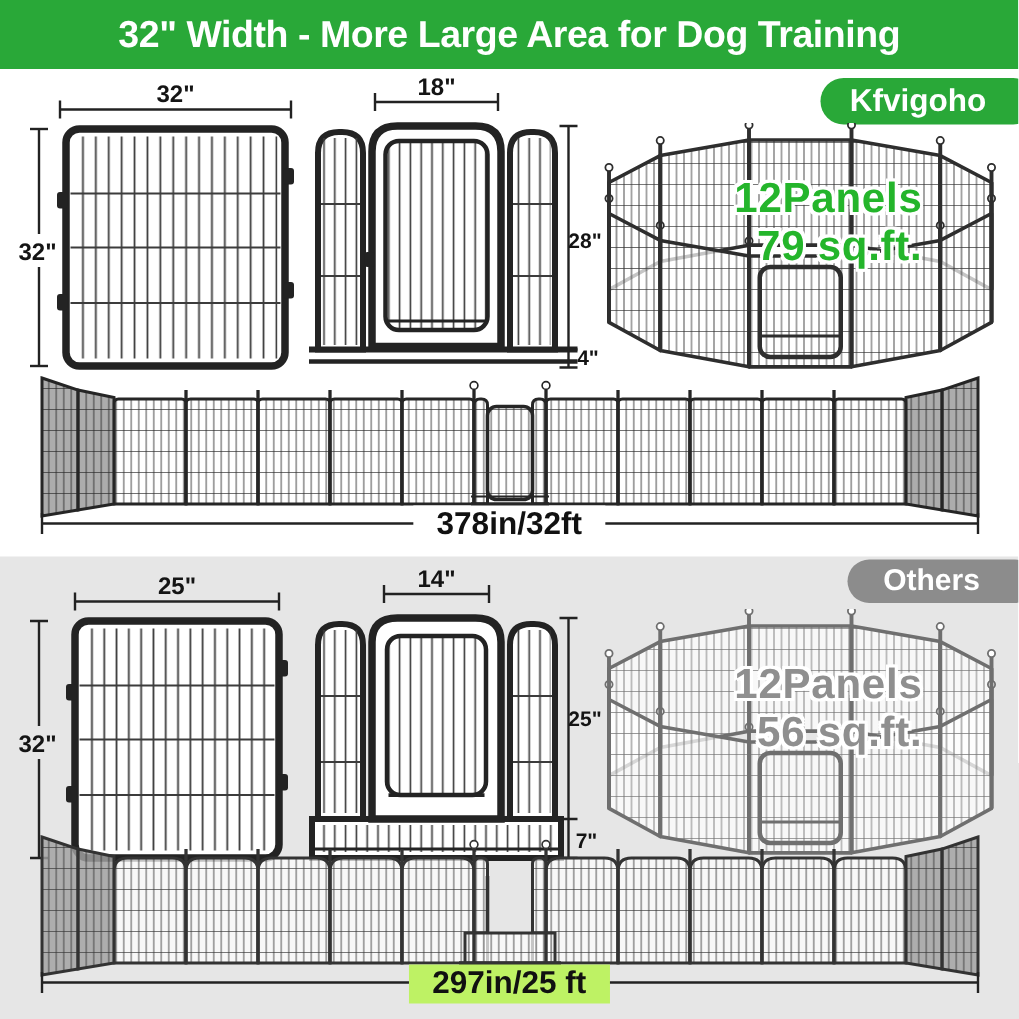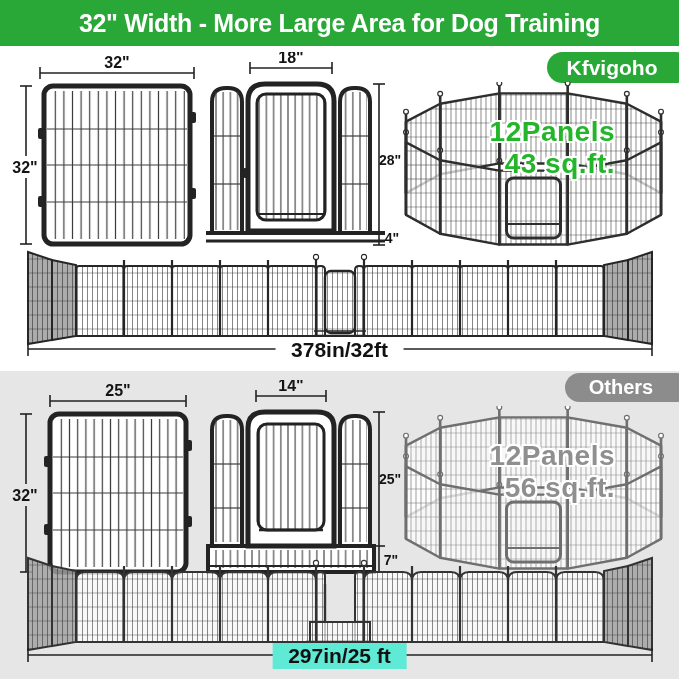--- a/index.html
+++ b/index.html
@@ -154,21 +154,21 @@
         <circle cx="179.1641139535328" cy="1.3629669484372755" r="2.4" fill="#fff" stroke="#2e2e2e" stroke-width="1.2"></circle>
         <line x1="238.33809511662423" y1="13.71572875253809" x2="238.33809511662423" y2="92.30151519016499" stroke="#2e2e2e" stroke-width="2.6"></line>
         <circle cx="238.33809511662423" cy="11.71572875253809" r="2.4" fill="#fff" stroke="#2e2e2e" stroke-width="1.2"></circle>
         <line x1="272.50220907015705" y1="31.64723819589917" x2="272.50220907015705" y2="111.12960010569412" stroke="#2e2e2e" stroke-width="2.6"></line>
         <circle cx="272.50220907015705" cy="29.64723819589917" r="2.4" fill="#fff" stroke="#2e2e2e" stroke-width="1.2"></circle>
         <rect x="118" y="96" width="54" height="60" rx="7" fill="none" stroke="#2e2e2e" stroke-width="3"></rect>
         <line x1="118" y1="142" x2="172" y2="142" stroke="#2e2e2e" stroke-width="2"></line>
       </svg>
     <div class="pen-label pen-label-a" style="color: rgb(36, 181, 43);">
       <div>12Panels</div>
-      <div>43 sq.ft.</div>
+      <div>79 sq.ft.</div>
     </div>
 
     <svg class="fig" id="fenceA" style="left:20px;top:246px" width="640" height="112" viewBox="0 0 640 112">
         <defs>
           <pattern id="fenceAm" patternUnits="userSpaceOnUse" width="5" height="14">
             <rect x="0" y="0" width="5" height="14" fill="#ffffff" fill-opacity="0.72"></rect>
             <line x1="2.5" y1="0" x2="2.5" y2="14" stroke="#262626" stroke-width="0.7" stroke-opacity="0.8"></line>
             <line x1="0" y1="13" x2="5" y2="13" stroke="#262626" stroke-width="0.6" stroke-opacity="0.7"></line>
           </pattern>
         </defs>
@@ -375,16 +375,16 @@
         <polygon points="32,14 56,19 56,90 32,94" fill="url(#fenceBm)" stroke="#333333" stroke-width="2"></polygon>
         <polygon points="32,14 56,19 56,90 32,94" fill="#333333" fill-opacity="0.38"></polygon>
         <polygon points="632,6 608,14 608,94 632,98" fill="url(#fenceBm)" stroke="#333333" stroke-width="2"></polygon>
         <polygon points="632,6 608,14 608,94 632,98" fill="#333333" fill-opacity="0.38"></polygon>
         <polygon points="608,14 584,19 584,90 608,94" fill="url(#fenceBm)" stroke="#333333" stroke-width="2"></polygon>
         <polygon points="608,14 584,19 584,90 608,94" fill="#333333" fill-opacity="0.38"></polygon>
         <line x1="8" y1="103" x2="632" y2="103" stroke="#222" stroke-width="1.6"></line>
         <line x1="8" y1="96" x2="8" y2="110" stroke="#222" stroke-width="1.6"></line>
         <line x1="632" y1="96" x2="632" y2="110" stroke="#222" stroke-width="1.6"></line>
       </svg>
-    <div class="total-label total-b" style="background: #5eead4;">297in/25 ft</div>
+    <div class="total-label total-b" style="background: #bef264;">297in/25 ft</div>
   </div>
 
 </div>
 
 </body></html>

